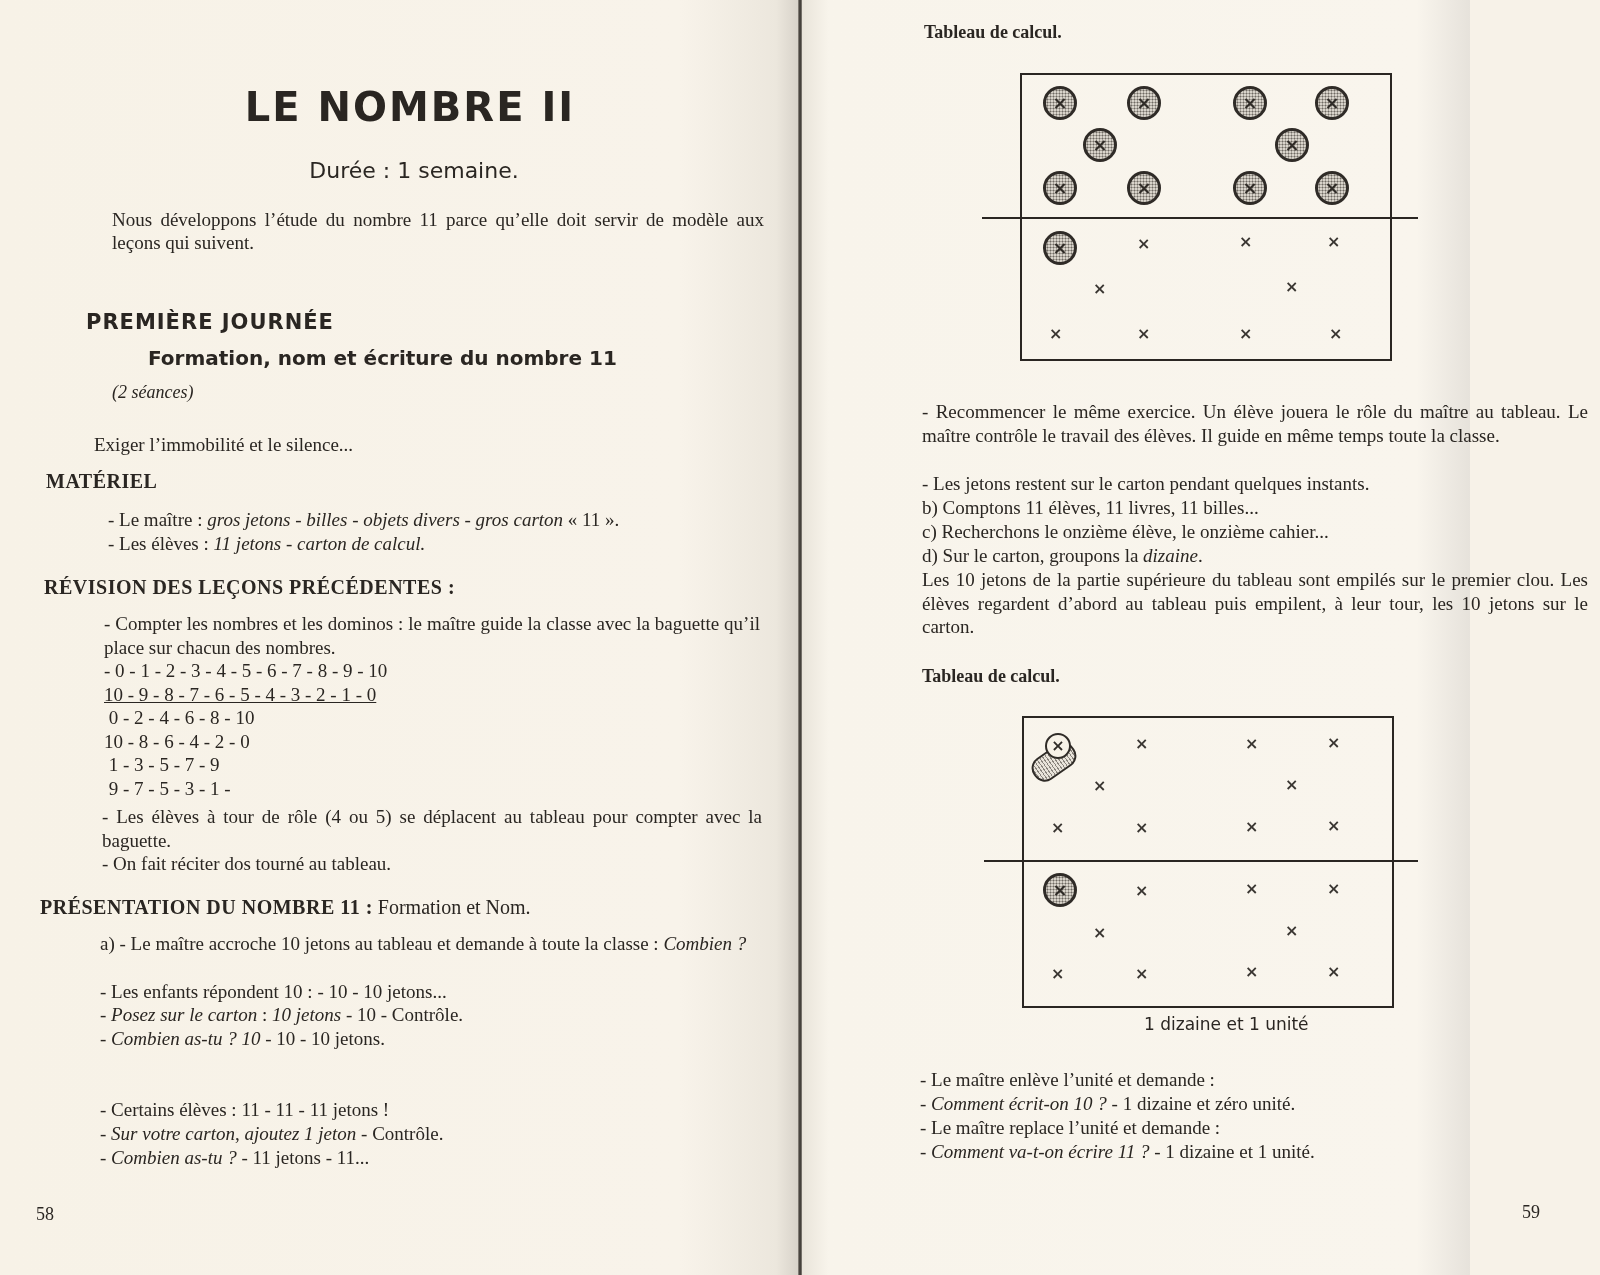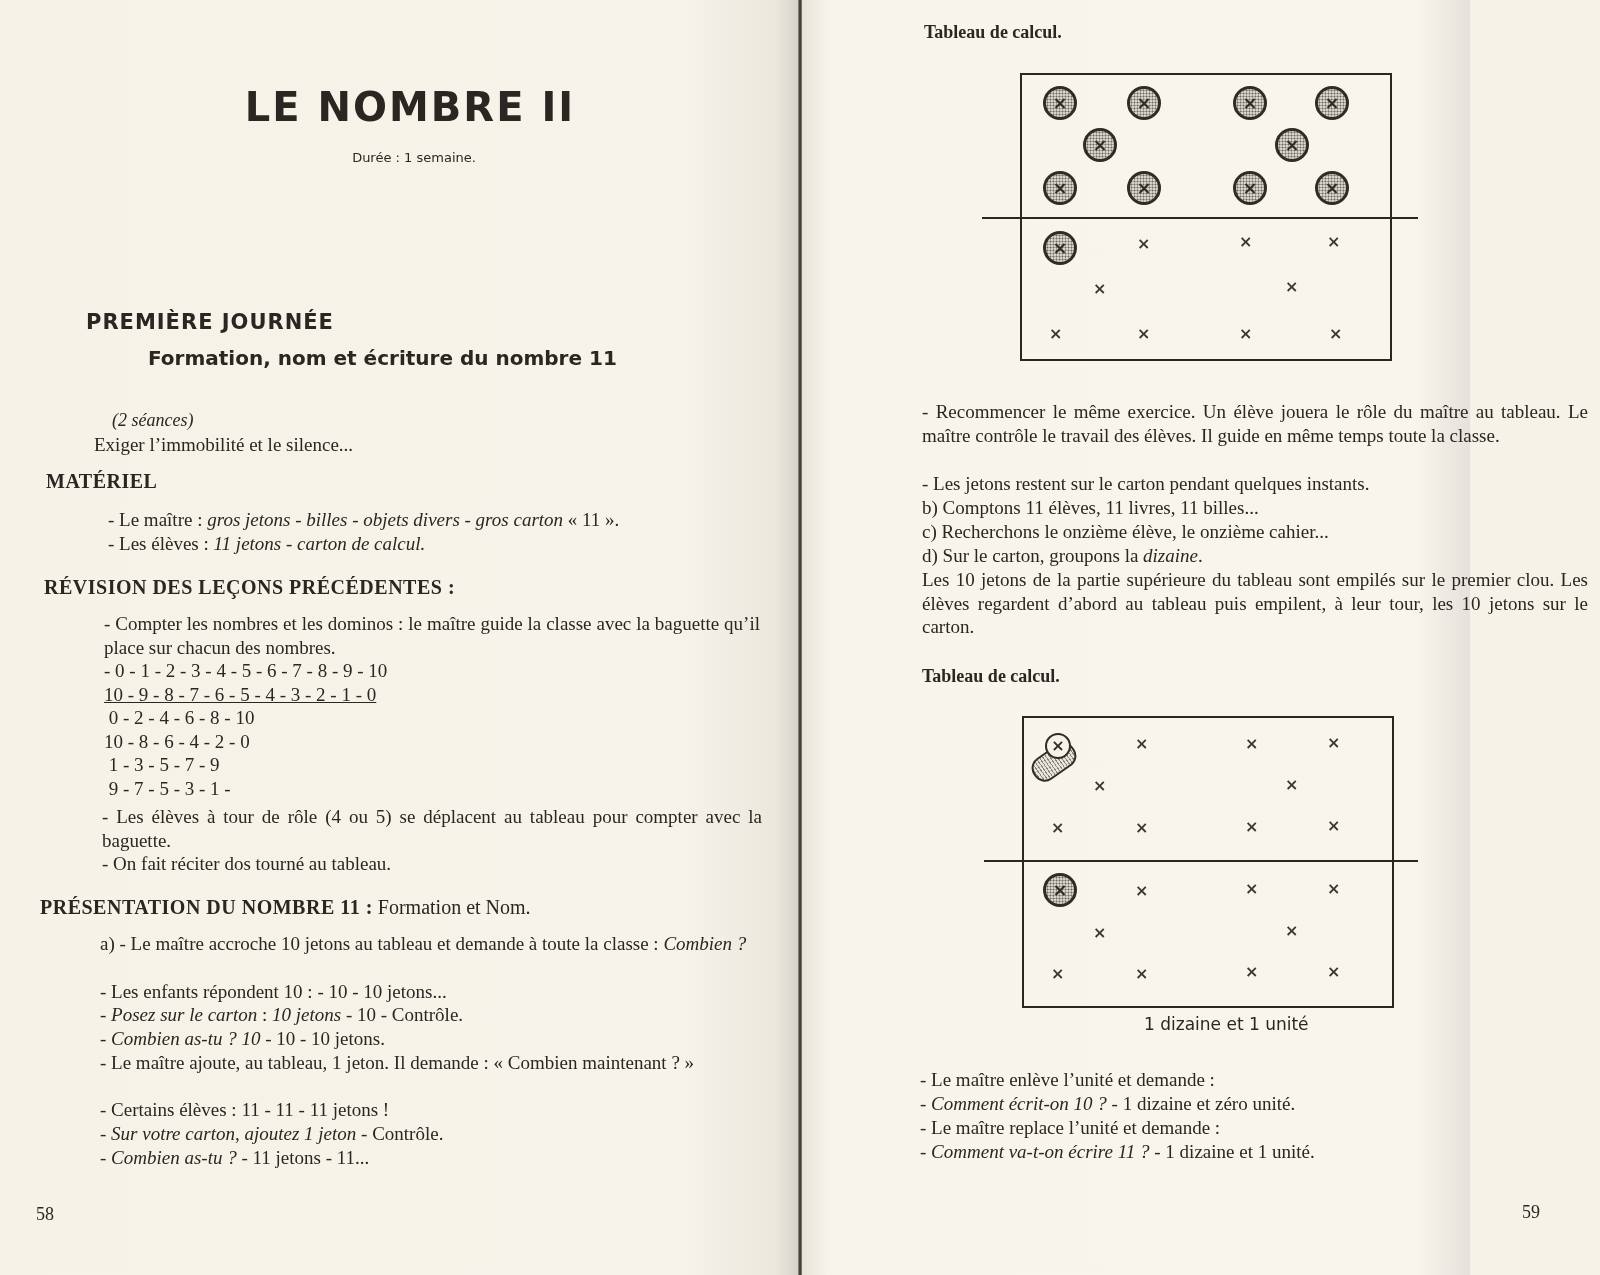--- a/index.html
+++ b/index.html
@@ -10,26 +10,26 @@
     color: #2a2622;
   }
   .page { position: absolute; top: 0; height: 1275px; }
   .page-left { left: 0; width: 800px; background: linear-gradient(to right, #f7f2e7 0%, #f8f3ea 85%, #ece7dd 97%, #d6d1c8 100%); }
   .page-right { left: 802px; width: 668px; background: linear-gradient(to right, #e9e4da 0%, #f8f4eb 4%, #f9f5ed 92%, #e6e2db 100%); }
   .gutter { position: absolute; left: 798px; top: 0; width: 4px; height: 1275px; background: linear-gradient(to right, #9a958c, #2e2a26, #8c877f); }
 
   .abs { position: absolute; }
   .sans { font-family: "DejaVu Sans", "Liberation Sans", sans-serif; margin-left: 36px; }
   .title { left: 0; width: 800px; top: 84px; text-align: center; font-size: 40px; font-weight: bold; letter-spacing: 2px; margin-left: 10px; }
-  .duree { left: 0; width: 800px; top: 150px; text-align: center; font-size: 13px; margin-left: 14px; }
+  .duree { left: 0; width: 800px; top: 158px; text-align: center; font-size: 22px; margin-left: 14px; }
   .para { font-size: 19px; line-height: 23px; }
   .intro { left: 112px; top: 208px; width: 652px; text-align: justify; }
   .h-journee { left: 50px; top: 310px; font-size: 21px; font-weight: bold; letter-spacing: 1px; }
   .h-formation { left: 112px; top: 346px; font-size: 20px; font-weight: bold; }
-  .seances { left: 112px; top: 382px; font-size: 18px; font-style: italic; margin-top: 28px; }
+  .seances { left: 112px; top: 382px; font-size: 18px; font-style: italic; }
   .exiger { left: 94px; top: 434px; font-size: 19px; }
   .h-sec { font-size: 20px; font-weight: bold; letter-spacing: 0.5px; }
   .line { font-size: 19px; line-height: 23.5px; white-space: nowrap; }
   .just { text-align: justify; white-space: normal; }
   i { font-style: italic; }
   .pgnum { font-size: 18px; }
 
   .tab-title { font-size: 18px; font-weight: bold; }
   .board { position: absolute; border: 2px solid #2a2622; }
   .divider { position: absolute; height: 2px; background: #2a2622; }
@@ -66,20 +66,21 @@
     font-family: "DejaVu Sans", sans-serif;
   }
   .caption { font-size: 17px; }
 </style>
 </head>
 <body>
 
 <div class="page page-left">
   <div class="abs title sans">LE NOMBRE II</div>
   <div class="abs duree sans">Durée : 1 semaine.</div>
+  <div class="abs para intro">Nous développons l’étude du nombre 11 parce qu’elle doit servir de modèle aux leçons qui suivent.</div>
 
   <div class="abs h-journee sans">PREMIÈRE JOURNÉE</div>
   <div class="abs h-formation sans">Formation, nom et écriture du nombre 11</div>
   <div class="abs seances">(2 séances)</div>
   <div class="abs exiger">Exiger l’immobilité et le silence...</div>
 
   <div class="abs h-sec" style="left:46px; top:470px;">MATÉRIEL</div>
   <div class="abs line" style="left:108px; top:508px;">
     <span>- Le maître : </span><i>gros jetons - billes - objets divers - gros carton</i><span> « 11 ».</span>
   </div>
@@ -106,21 +107,20 @@
   <div class="abs line just" style="left:100px; top:932px; width:660px;">
     <span>a) - Le maître accroche 10 jetons au tableau et demande à toute la classe : </span><i>Combien ?</i>
   </div>
   <div class="abs line" style="left:100px; top:980px;">- Les enfants répondent 10 : - 10 - 10 jetons...</div>
   <div class="abs line" style="left:100px; top:1003px;">
     <i>- Posez sur le carton</i><span> : </span><i>10 jetons</i><span> - 10 - Contrôle.</span>
   </div>
   <div class="abs line" style="left:100px; top:1027px;">
     <i>- Combien as-tu ? 10</i><span> - 10 - 10 jetons.</span>
   </div>
-  <div class="abs line just" style="left:100px; top:1051px; width:660px;">- Le maître ajoute, au tableau, 1 jeton. Il demande : « Combien maintenant ? »</div>
   <div class="abs line" style="left:100px; top:1098px;">- Certains élèves : 11 - 11 - 11 jetons !</div>
   <div class="abs line" style="left:100px; top:1122px;">
     <i>- Sur votre carton</i><span>, </span><i>ajoutez 1 jeton</i><span> - Contrôle.</span>
   </div>
   <div class="abs line" style="left:100px; top:1146px;">
     <i>- Combien as-tu ?</i><span> - 11 jetons - 11...</span>
   </div>
 
   <div class="abs pgnum" style="left:36px; top:1204px;">58</div>
 </div>

